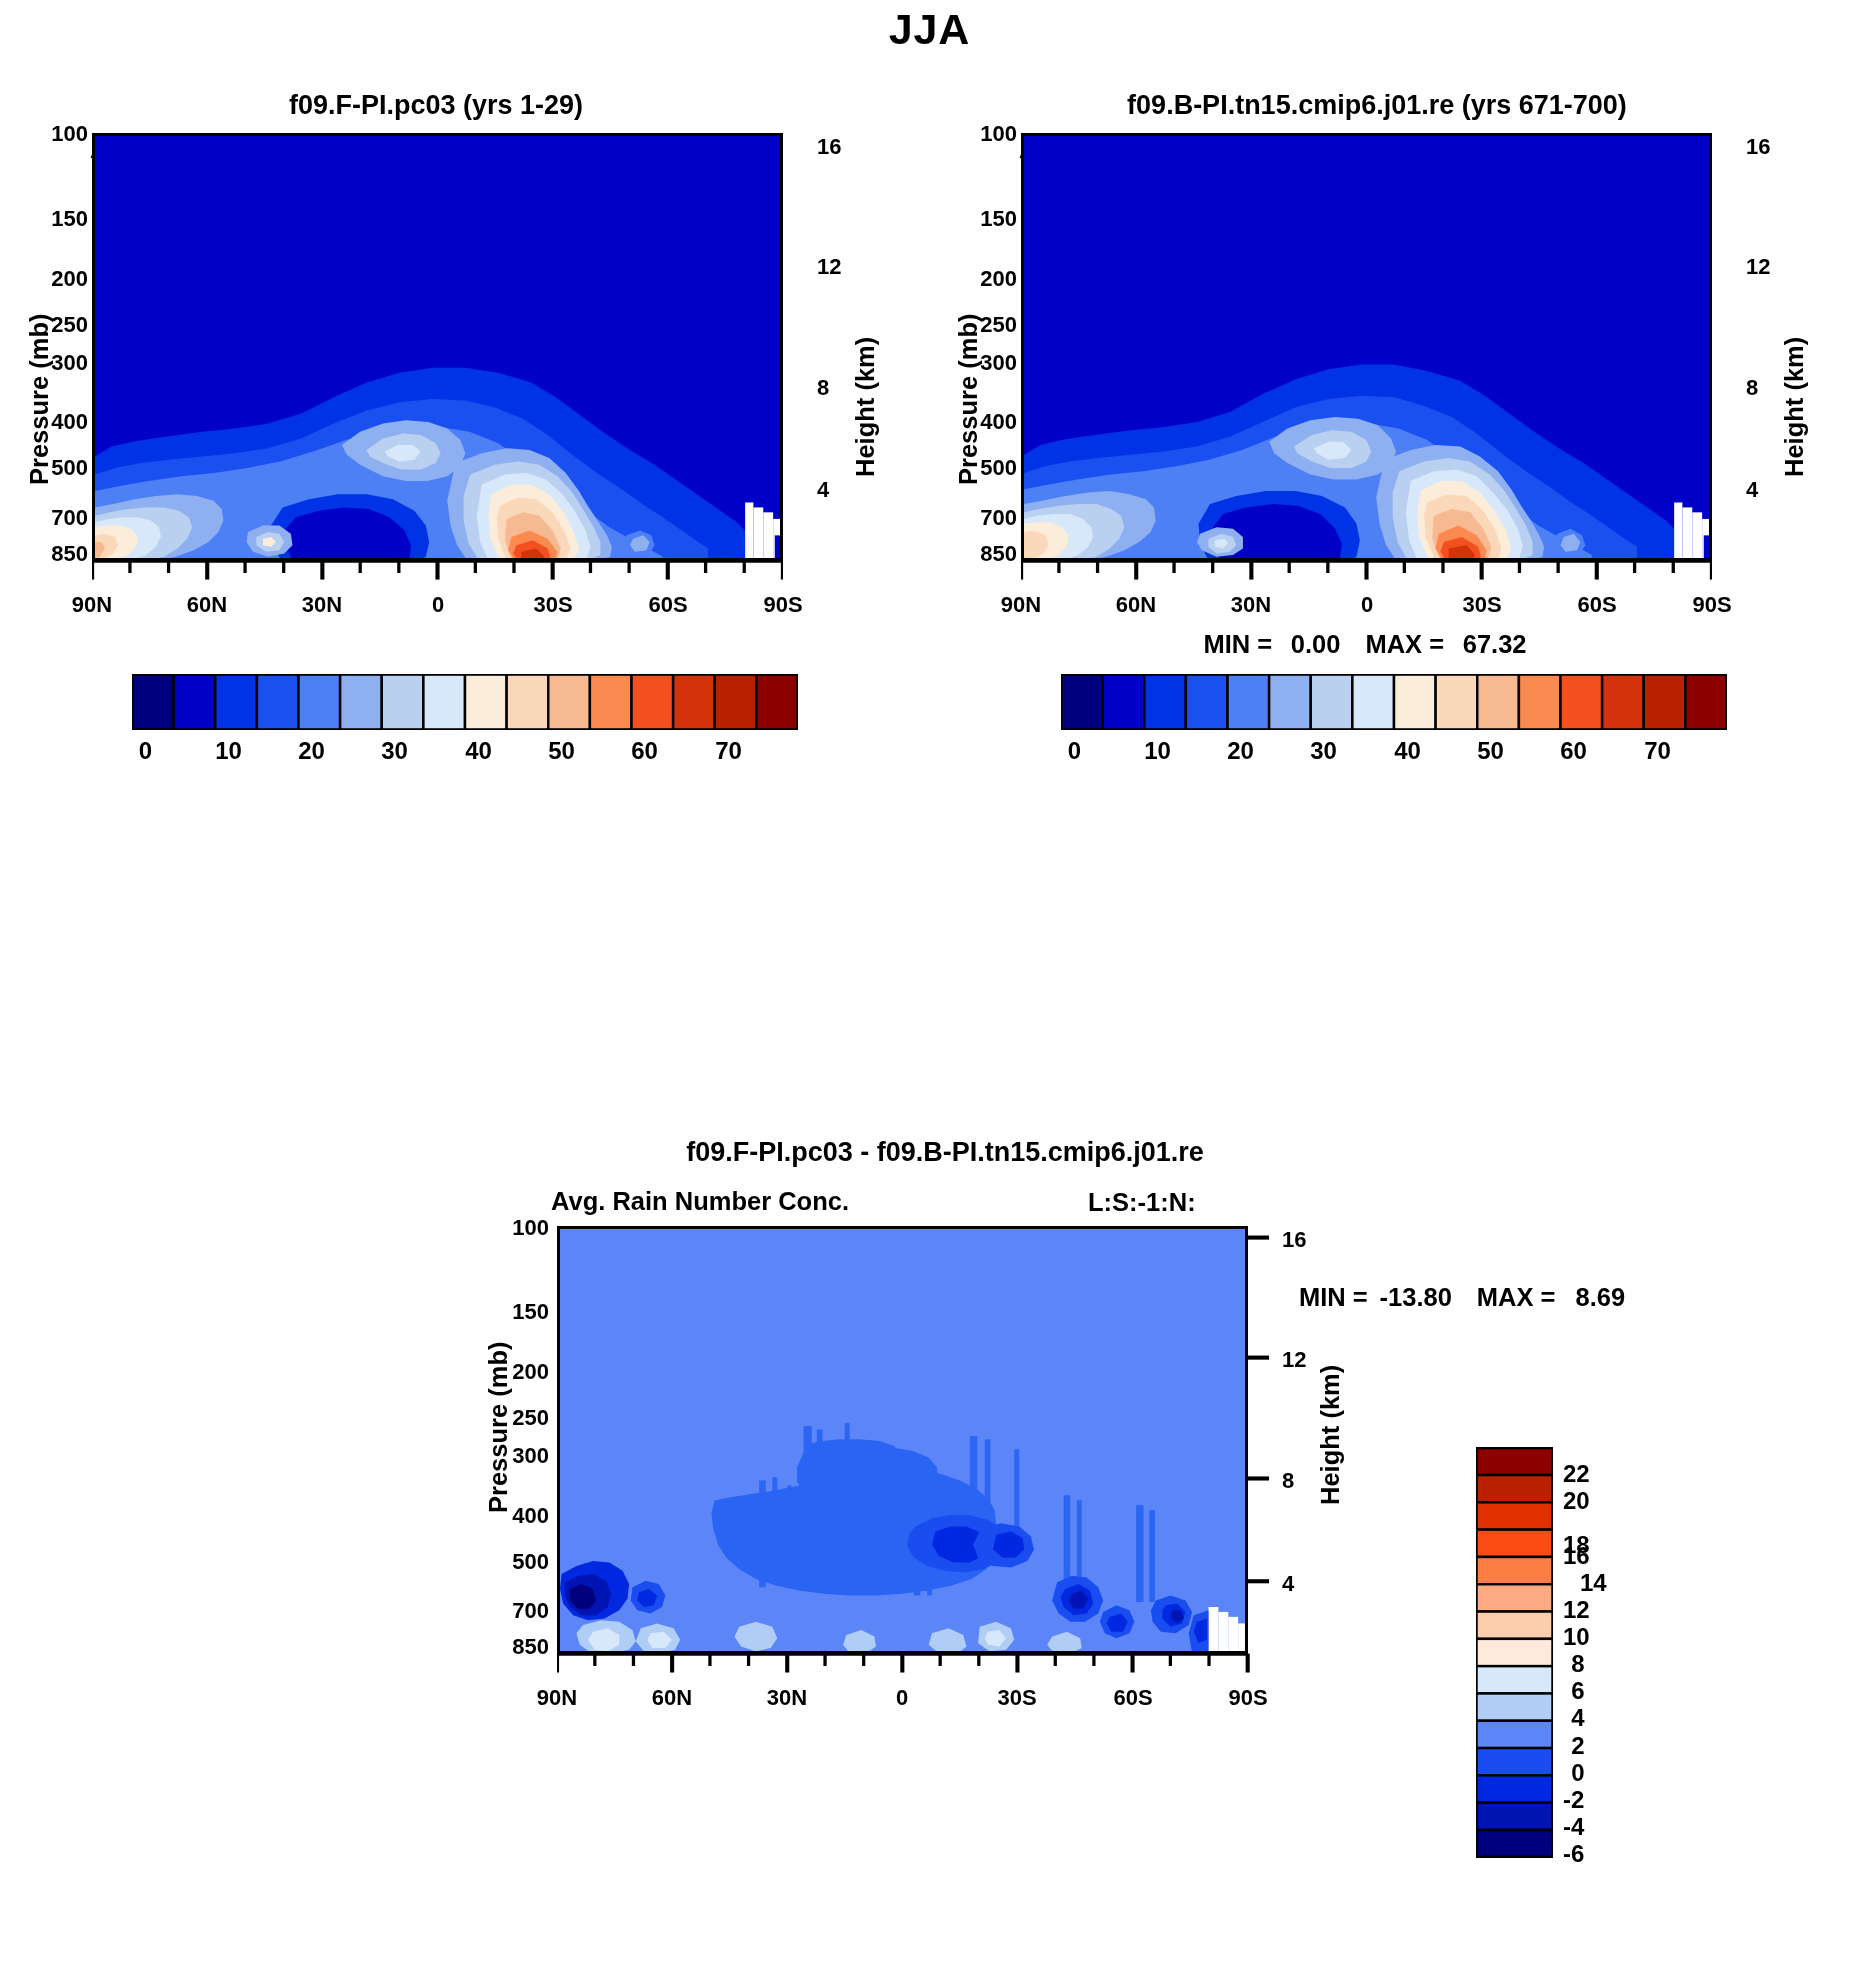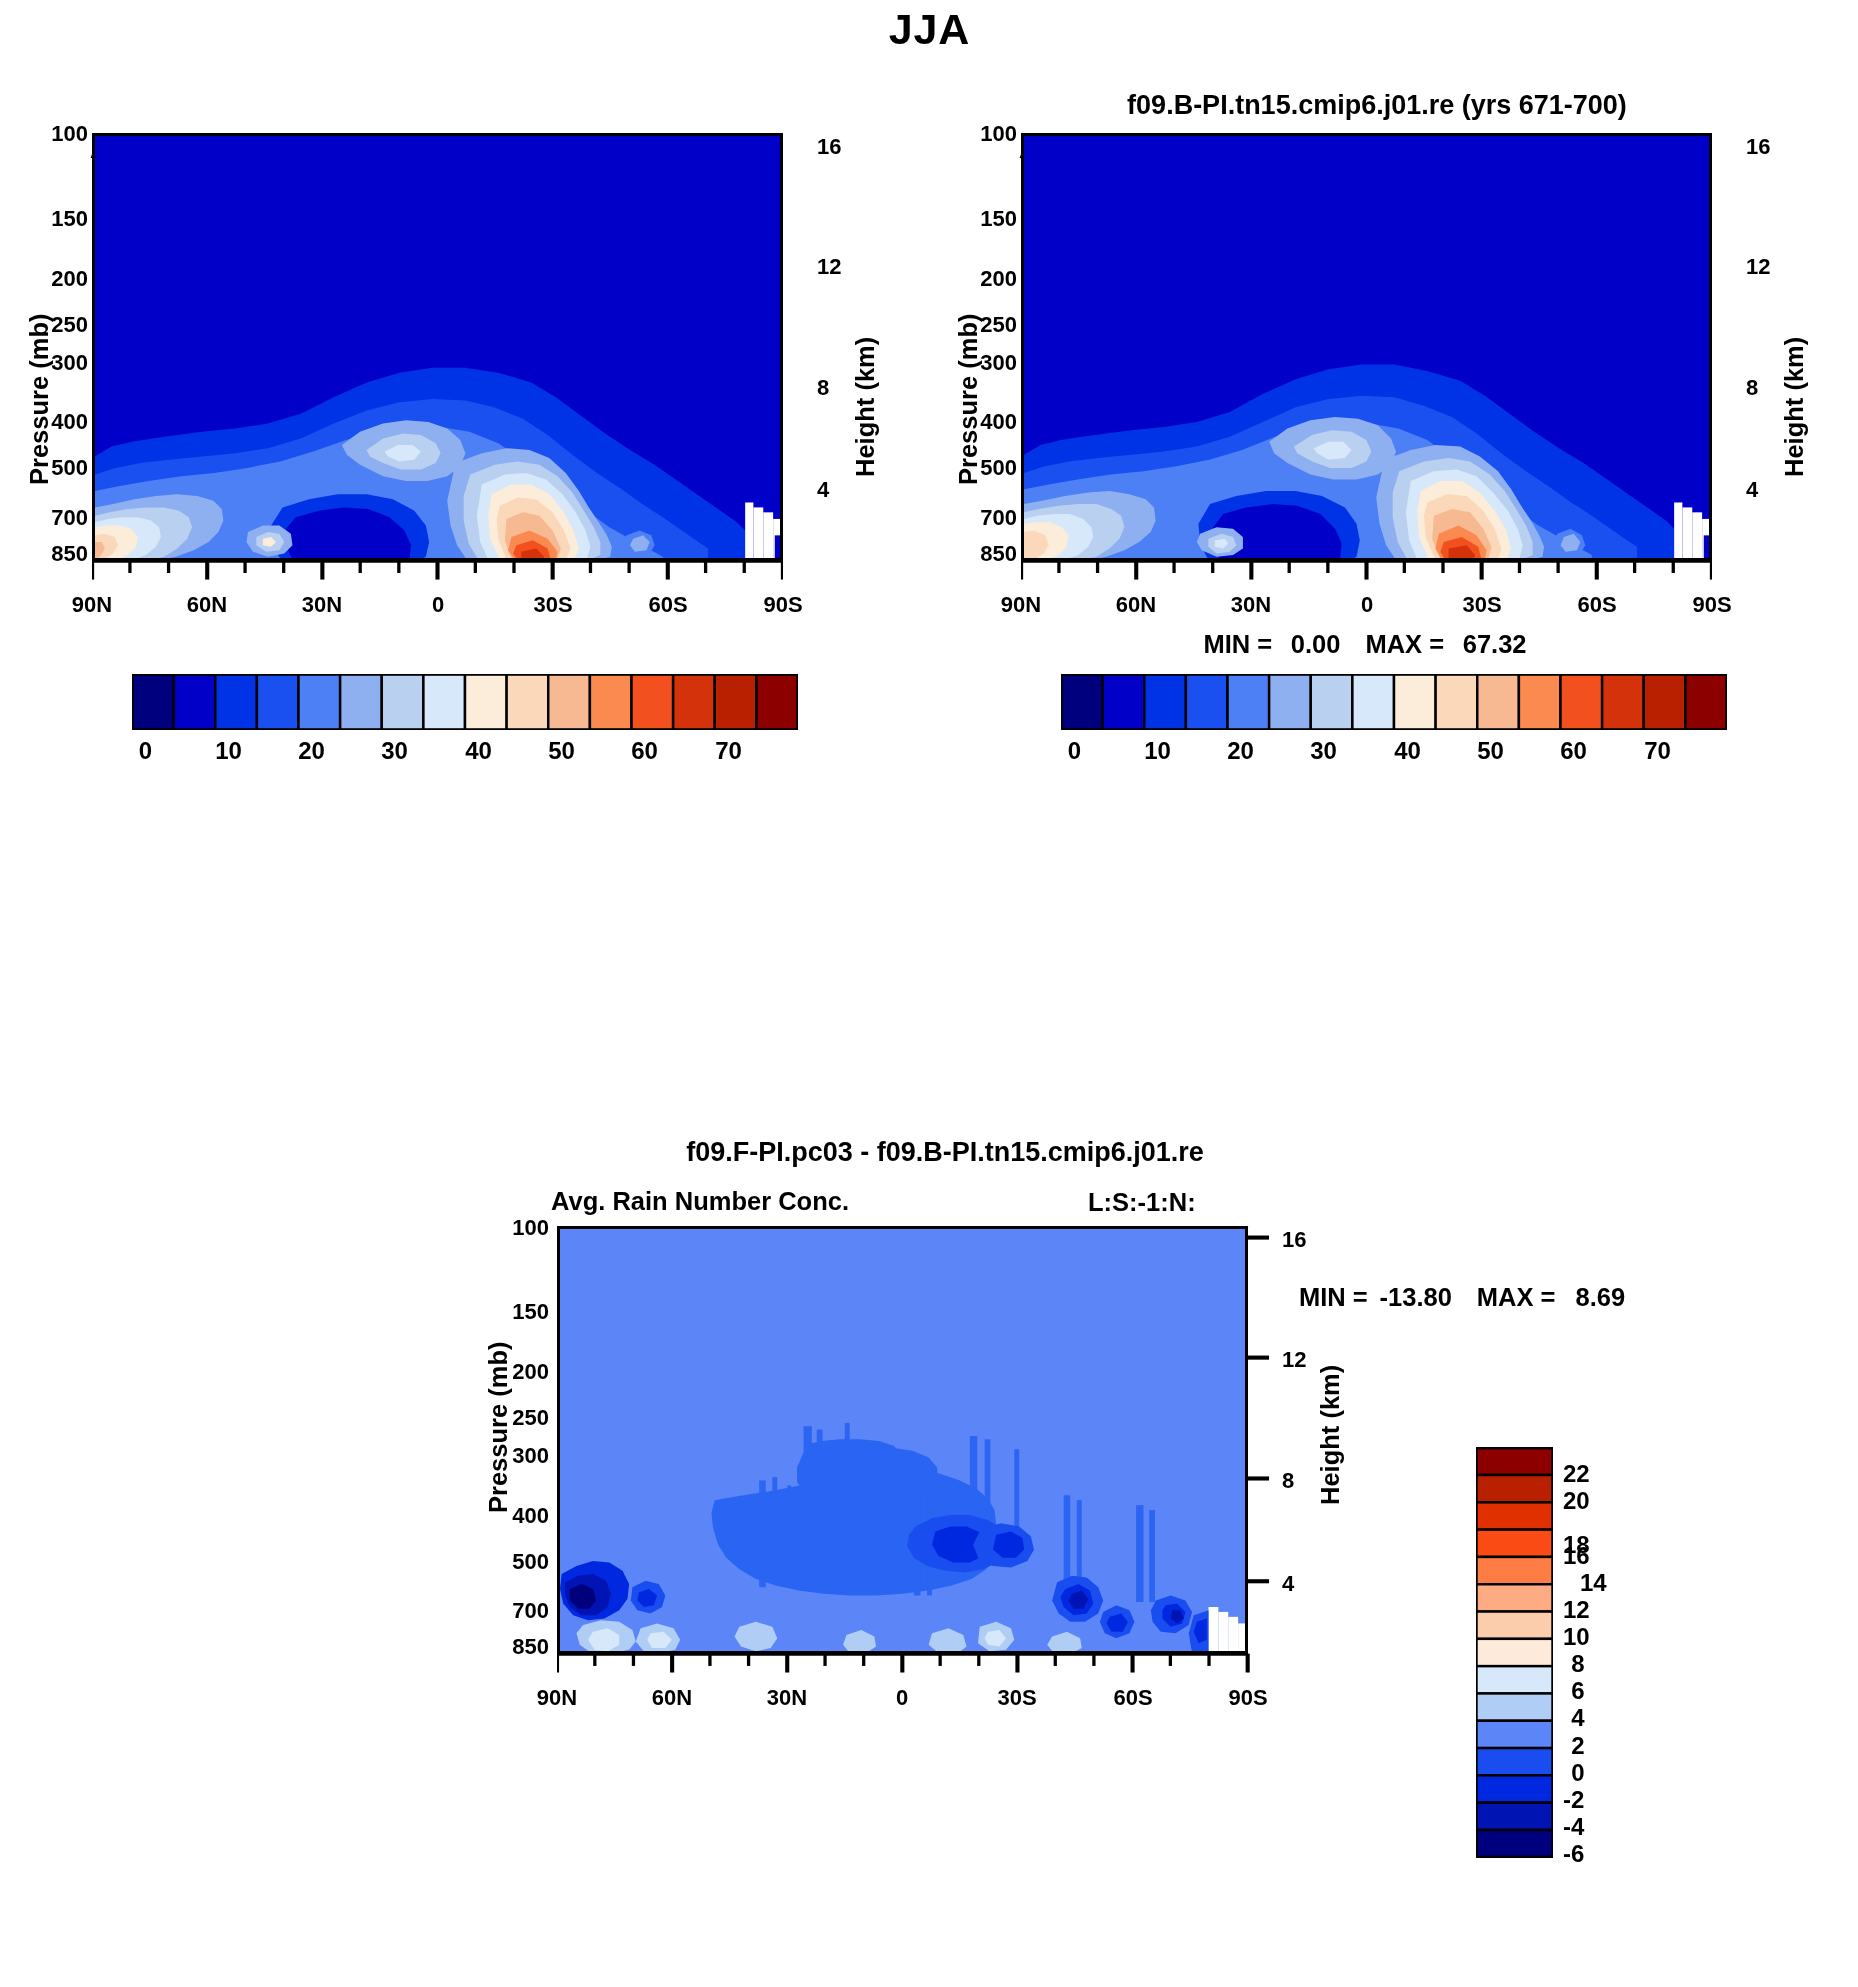--- a/index.html
+++ b/index.html
@@ -20,20 +20,21 @@
   .plotbox{border:3.3px solid #000;box-sizing:border-box;overflow:hidden;background:#fff;}
   svg{display:block;}
 </style>
 </head>
 <body>
 
 <div id="suptitle" class="abs bold">JJA</div>
 
 <div class="abs" style="left:0;top:49px;width:929px;height:1086px;">
 
+  <div class="abs panel-title" style="left:0;top:41px;width:872px;">f09.F-PI.pc03 (yrs 1-29)</div>
   <div class="abs sub-left" style="left:90px;top:86px;">Avg. Rain Number Conc.</div>
   <div class="abs sub-right" style="left:628px;top:89px;">L:S:-1:N:</div>
 
   <div class="abs axtitle rot-left" style="left:25px;top:436px;">Pressure (mb)</div>
   <div class="abs axtitle rot-left" style="left:851px;top:428px;">Height (km)</div>
 
   <div class="abs axlabel" style="left:39px;top:72px;width:49px;text-align:right;">100</div>
   <div class="abs axlabel" style="left:39px;top:157px;width:49px;text-align:right;">150</div>
   <div class="abs axlabel" style="left:39px;top:217px;width:49px;text-align:right;">200</div>
   <div class="abs axlabel" style="left:39px;top:263px;width:49px;text-align:right;">250</div>

